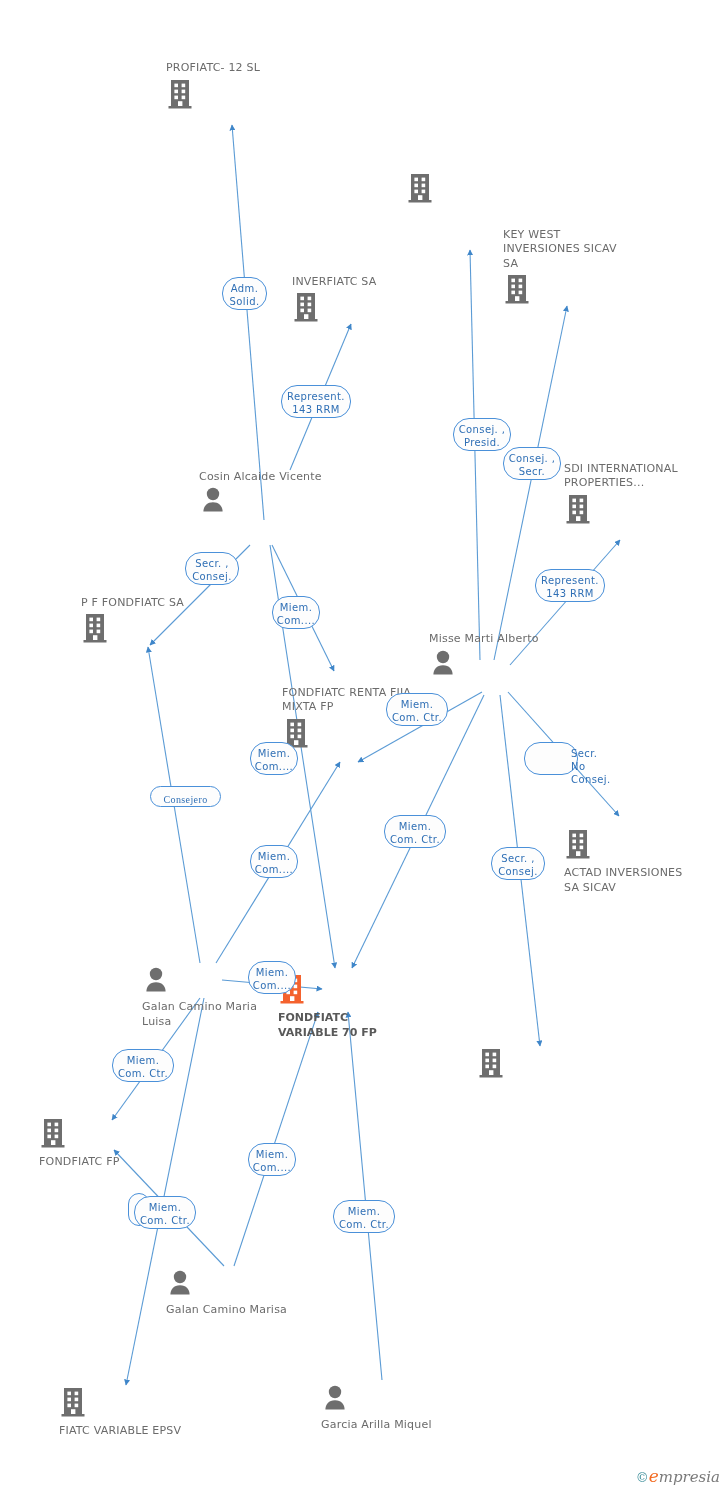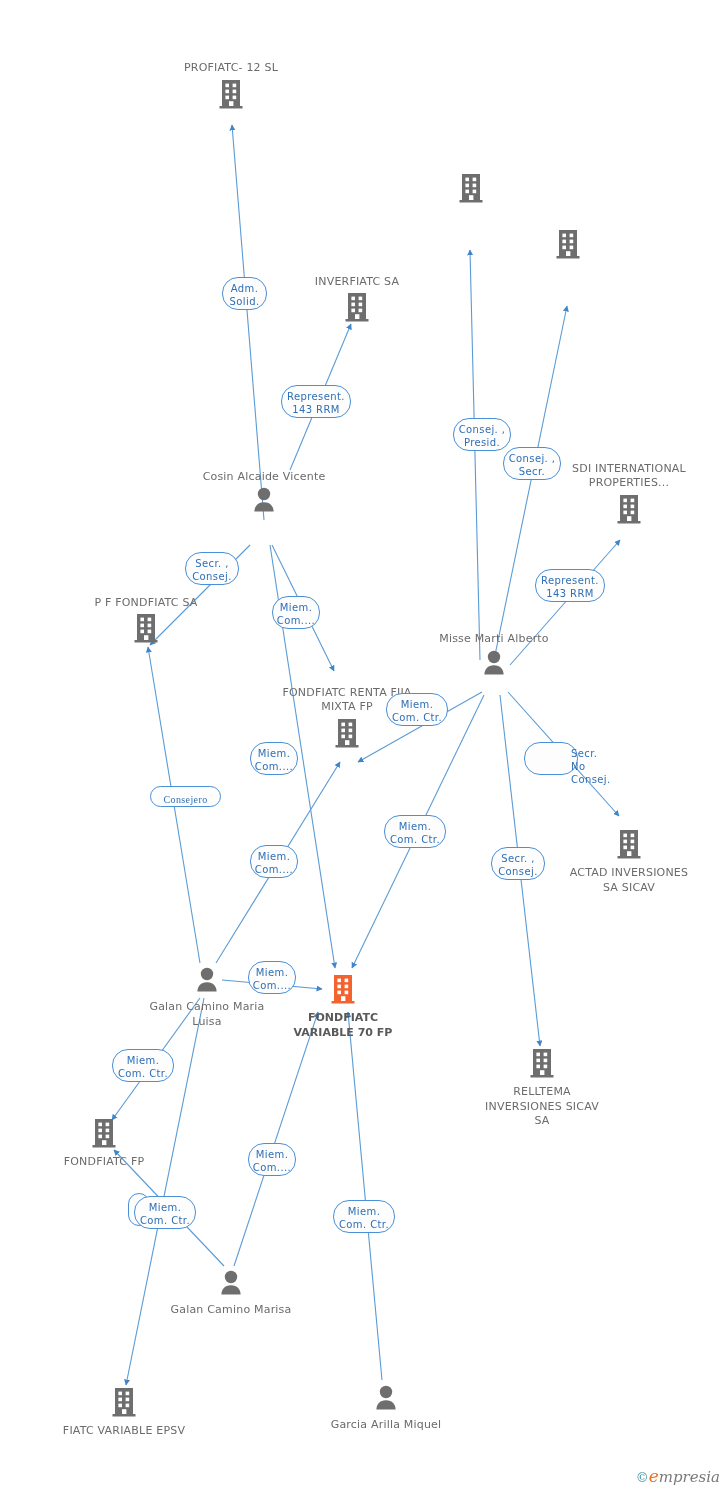--- a/index.html
+++ b/index.html
@@ -1,20 +1,20 @@
 <!DOCTYPE html>
 <html><head>
 <meta charset="utf-8">
 <style>
   html,body{margin:0;padding:0;background:#ffffff;}
   body{font-family:"DejaVu Sans","Liberation Sans",sans-serif;}
   #canvas{position:relative;width:728px;height:1500px;background:#fff;overflow:hidden;}
   #edges{position:absolute;left:0;top:0;width:728px;height:1500px;}
 
-  .node{position:absolute;width:130px;margin-left:-65px;text-align:center;}
+  .node{position:absolute;width:130px;margin-left:-65px;}
   .node .ico{display:block;margin:0 auto;}
   .node .cap{display:block;font-size:11px;line-height:14.5px;color:#6b6b6b;letter-spacing:.2px;}
   .node.focus .cap{color:#595959;font-weight:bold;letter-spacing:0;}
   .node .cap.above{margin-bottom:2px;}
   .node .cap.below{margin-top:2px;}
 
   .lbl{position:absolute;box-sizing:border-box;background:#fdfdfd;
        border:1.3px solid #4a90d9;border-radius:16px;
        color:#2f6fb5;font-size:10px;line-height:13px;text-align:center;
        padding:4px 3px 4px 3px;letter-spacing:.4px;white-space:pre-line;
@@ -96,20 +96,23 @@
             <rect x="8.4" y="5.6" width="3.6" height="3.6" fill="#fff"></rect>
             <rect x="15.6" y="5.6" width="3.6" height="3.6" fill="#fff"></rect>
             <rect x="8.4" y="11.6" width="3.6" height="3.6" fill="#fff"></rect>
             <rect x="15.6" y="11.6" width="3.6" height="3.6" fill="#fff"></rect>
             <rect x="8.4" y="17.6" width="3.6" height="3.6" fill="#fff"></rect>
             <rect x="15.6" y="17.6" width="3.6" height="3.6" fill="#fff"></rect>
             <rect x="12" y="23.2" width="4.4" height="4.8" fill="#fff"></rect>
           </svg></span>
       </div>
       <div class="node" style="left: 568px; top: 227.5px;">
+        <span class="cap above">KEY WEST
+INVERSIONES
+SICAV SA</span>
         <span class="ico"><svg width="28" height="32" viewBox="0 0 28 32" aria-hidden="true">
             <path fill="#6e6e6e" d="M5 2 h18 v26 h2.5 v2.6 h-23 V28 H5 Z"></path>
             <rect x="8.4" y="5.6" width="3.6" height="3.6" fill="#fff"></rect>
             <rect x="15.6" y="5.6" width="3.6" height="3.6" fill="#fff"></rect>
             <rect x="8.4" y="11.6" width="3.6" height="3.6" fill="#fff"></rect>
             <rect x="15.6" y="11.6" width="3.6" height="3.6" fill="#fff"></rect>
             <rect x="8.4" y="17.6" width="3.6" height="3.6" fill="#fff"></rect>
             <rect x="15.6" y="17.6" width="3.6" height="3.6" fill="#fff"></rect>
             <rect x="12" y="23.2" width="4.4" height="4.8" fill="#fff"></rect>
           </svg></span>
@@ -176,23 +179,20 @@
         <span class="ico"><svg width="28" height="32" viewBox="0 0 28 32" aria-hidden="true">
             <path fill="#6e6e6e" d="M5 2 h18 v26 h2.5 v2.6 h-23 V28 H5 Z"></path>
             <rect x="8.4" y="5.6" width="3.6" height="3.6" fill="#fff"></rect>
             <rect x="15.6" y="5.6" width="3.6" height="3.6" fill="#fff"></rect>
             <rect x="8.4" y="11.6" width="3.6" height="3.6" fill="#fff"></rect>
             <rect x="15.6" y="11.6" width="3.6" height="3.6" fill="#fff"></rect>
             <rect x="8.4" y="17.6" width="3.6" height="3.6" fill="#fff"></rect>
             <rect x="15.6" y="17.6" width="3.6" height="3.6" fill="#fff"></rect>
             <rect x="12" y="23.2" width="4.4" height="4.8" fill="#fff"></rect>
           </svg></span>
-        <span class="cap below">RELLTEMA
-INVERSIONES
-SICAV SA</span>
       </div>
       <div class="node" style="left: 104px; top: 1117px;">
         <span class="ico"><svg width="28" height="32" viewBox="0 0 28 32" aria-hidden="true">
             <path fill="#6e6e6e" d="M5 2 h18 v26 h2.5 v2.6 h-23 V28 H5 Z"></path>
             <rect x="8.4" y="5.6" width="3.6" height="3.6" fill="#fff"></rect>
             <rect x="15.6" y="5.6" width="3.6" height="3.6" fill="#fff"></rect>
             <rect x="8.4" y="11.6" width="3.6" height="3.6" fill="#fff"></rect>
             <rect x="15.6" y="11.6" width="3.6" height="3.6" fill="#fff"></rect>
             <rect x="8.4" y="17.6" width="3.6" height="3.6" fill="#fff"></rect>
             <rect x="15.6" y="17.6" width="3.6" height="3.6" fill="#fff"></rect>

